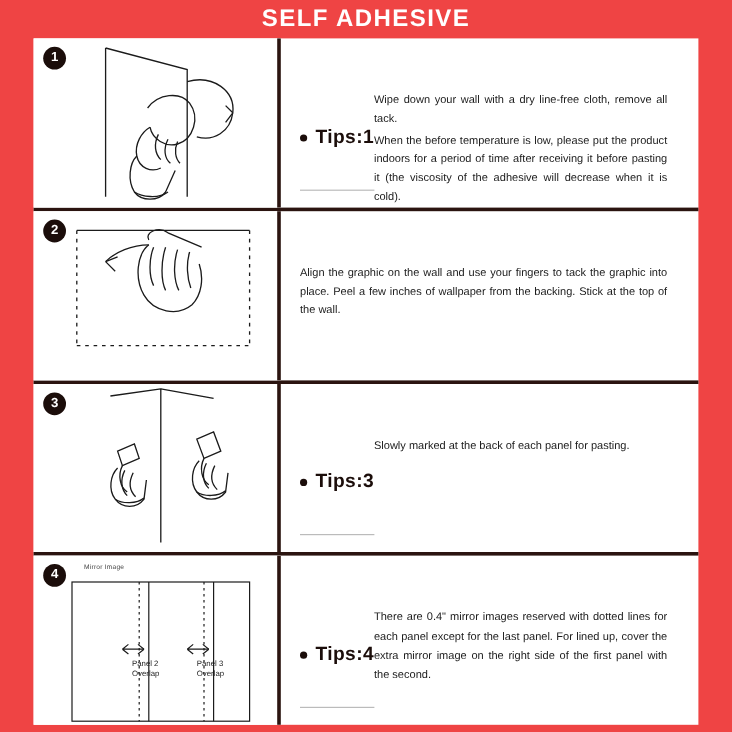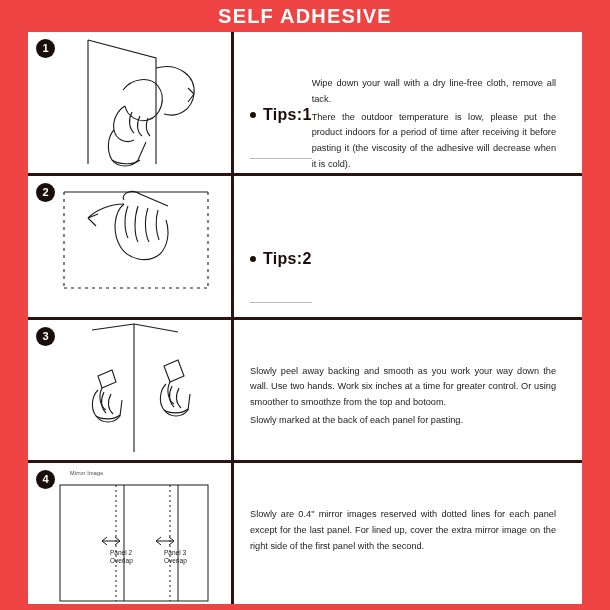--- a/index.html
+++ b/index.html
@@ -147,21 +147,21 @@
           </g>
         </svg>
       </div>
       <div class="tips">
         <div class="tips-head">
           <span class="dot"></span>
           <span class="tips-title">Tips:1</span>
         </div>
         <div class="tips-body">
             <p><span>Wipe down your wall with a dry line-free cloth, remove all tack.</span></p>
-            <p><span>There the outdoor </span><b>temperature is low</b><span>, please put the product indoors for a period of time after receiving it before pasting it (the viscosity of the adhesive will decrease when it is cold).</span></p>
+            <p><span>When the before </span><b>temperature is low</b><span>, please put the product indoors for a period of time after receiving it before pasting it (the viscosity of the adhesive will decrease when it is cold).</span></p>
           </div>
       </div>
     </div>
 
     <div class="row">
       <div class="art">
         <div class="badge">2</div>
         <svg width="206" height="126" viewBox="0 0 206 126">
           <g fill="none" stroke="#1b1b1b" stroke-width="1.1">
             <path d="M36 16 L180 16"></path>
@@ -172,24 +172,23 @@
             <path d="M60 42 L70 38 M60 42 L68 50"></path>
             <path d="M100 30 C96 40 96 54 100 62"></path>
             <path d="M110 30 C106 42 106 58 110 66"></path>
             <path d="M120 32 C116 44 117 58 121 66"></path>
             <path d="M130 34 C127 44 128 56 131 64"></path>
             <path d="M96 28 C86 36 84 56 92 70 C100 84 120 88 132 78 C140 70 142 56 138 44"></path>
           </g>
         </svg>
       </div>
       <div class="tips">
-        <div class="tips-head">
-          <span class="dot"></span>
-          <span class="tips-title">Tips:2</span>
-        </div>
+        <div class="tips-body">
+            <p><span>Align the graphic on the wall and use your fingers to tack the graphic into place. Peel a few inches of wallpaper from the backing. Stick at the top of the wall.</span></p>
+          </div>
       </div>
     </div>
 
     <div class="row">
       <div class="art">
         <div class="badge">3</div>
         <svg width="206" height="136" viewBox="0 0 206 136">
           <g fill="none" stroke="#1b1b1b" stroke-width="1.1">
             <path d="M106 4 L106 132"></path>
             <path d="M64 10 L106 4 M106 4 L150 12"></path>
@@ -202,22 +201,25 @@
             <path d="M136 46 L150 40 L156 56 L142 62 Z"></path>
             <path d="M142 62 C138 70 140 80 146 84"></path>
             <path d="M138 64 C132 70 130 82 136 90 C142 98 154 98 160 90 L162 74"></path>
             <path d="M136 90 C142 94 154 94 160 89"></path>
             <path d="M144 66 C140 74 141 82 146 87"></path>
             <path d="M151 68 C147 76 148 83 153 88"></path>
           </g>
         </svg>
       </div>
       <div class="tips">
-        <div class="tips-body">
-            <p><span>Slowly peel away backing and smooth as you work your way down the wall. Use two hands. Work six inches at a time for greater control. Or using smoother to smoothze from the top and botoom.</span></p>
+        <div class="tips-head">
+          <span class="dot"></span>
+          <span class="tips-title">Tips:3</span>
+        </div>
+        <div class="tips-body">
             <p><b>Slowly marked at the back of each panel for pasting.</b></p>
           </div>
       </div>
     </div>
 
     <div class="row">
       <div class="art">
         <div class="badge">4</div>
         <div class="art-label">Mirror Image</div>
         <svg width="206" height="142" viewBox="0 0 206 142">
@@ -232,20 +234,24 @@
             <path d="M128 78 L146 78 M128 78 L133 74 M128 78 L133 82"></path>
             <path d="M146 78 L141 74 M146 78 L141 82"></path>
           </g>
           <text x="82" y="92" font-family="Liberation Sans, sans-serif" font-size="6.5" fill="#1b1b1b">Panel 2</text>
           <text x="82" y="100" font-family="Liberation Sans, sans-serif" font-size="6.5" fill="#1b1b1b">Overlap</text>
           <text x="136" y="92" font-family="Liberation Sans, sans-serif" font-size="6.5" fill="#1b1b1b">Panel 3</text>
           <text x="136" y="100" font-family="Liberation Sans, sans-serif" font-size="6.5" fill="#1b1b1b">Overlap</text>
         </svg>
       </div>
       <div class="tips">
-        <div class="tips-body">
-            <p><span>Slowly are </span><b>0.4"</b><span> mirror images reserved with dotted lines for each panel except for the last panel. For lined up, cover the extra mirror image on the right side of the first panel with the second.</span></p>
+        <div class="tips-head">
+          <span class="dot"></span>
+          <span class="tips-title">Tips:4</span>
+        </div>
+        <div class="tips-body">
+            <p><span>There are </span><b>0.4"</b><span> mirror images reserved with dotted lines for each panel except for the last panel. For lined up, cover the extra mirror image on the right side of the first panel with the second.</span></p>
           </div>
       </div>
     </div>
 
   </div>
 </div>
 
 </body></html>

